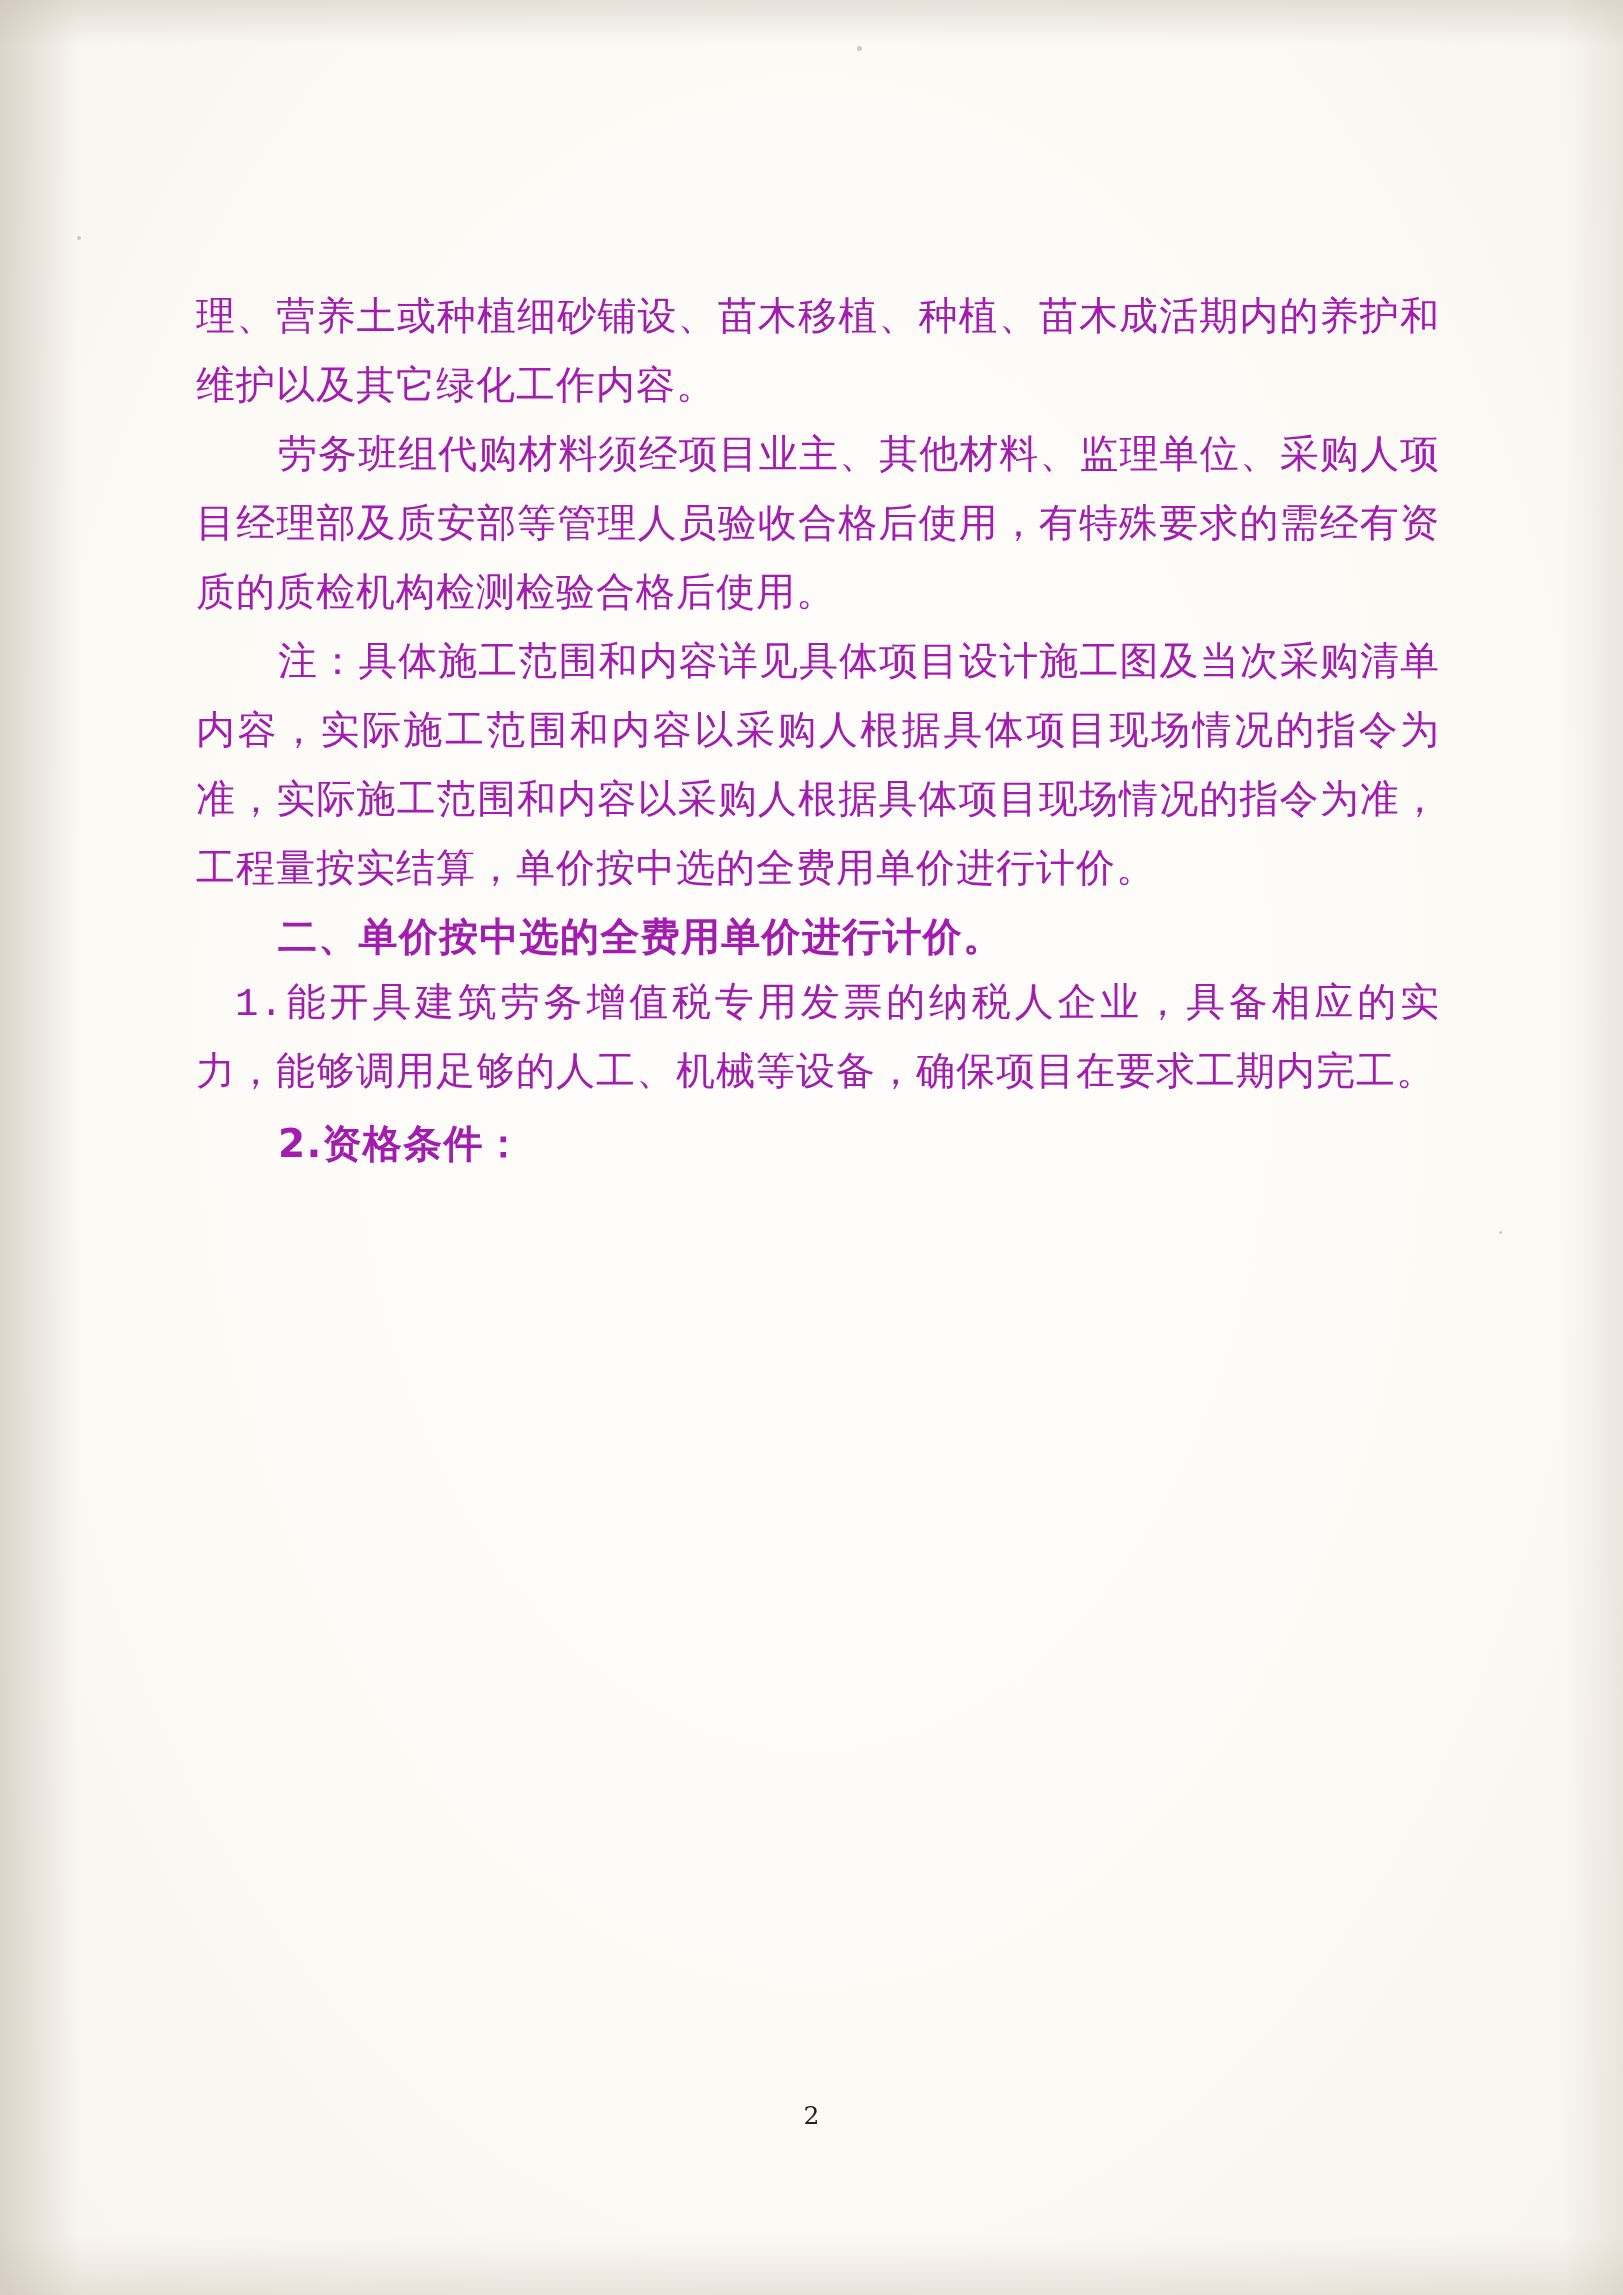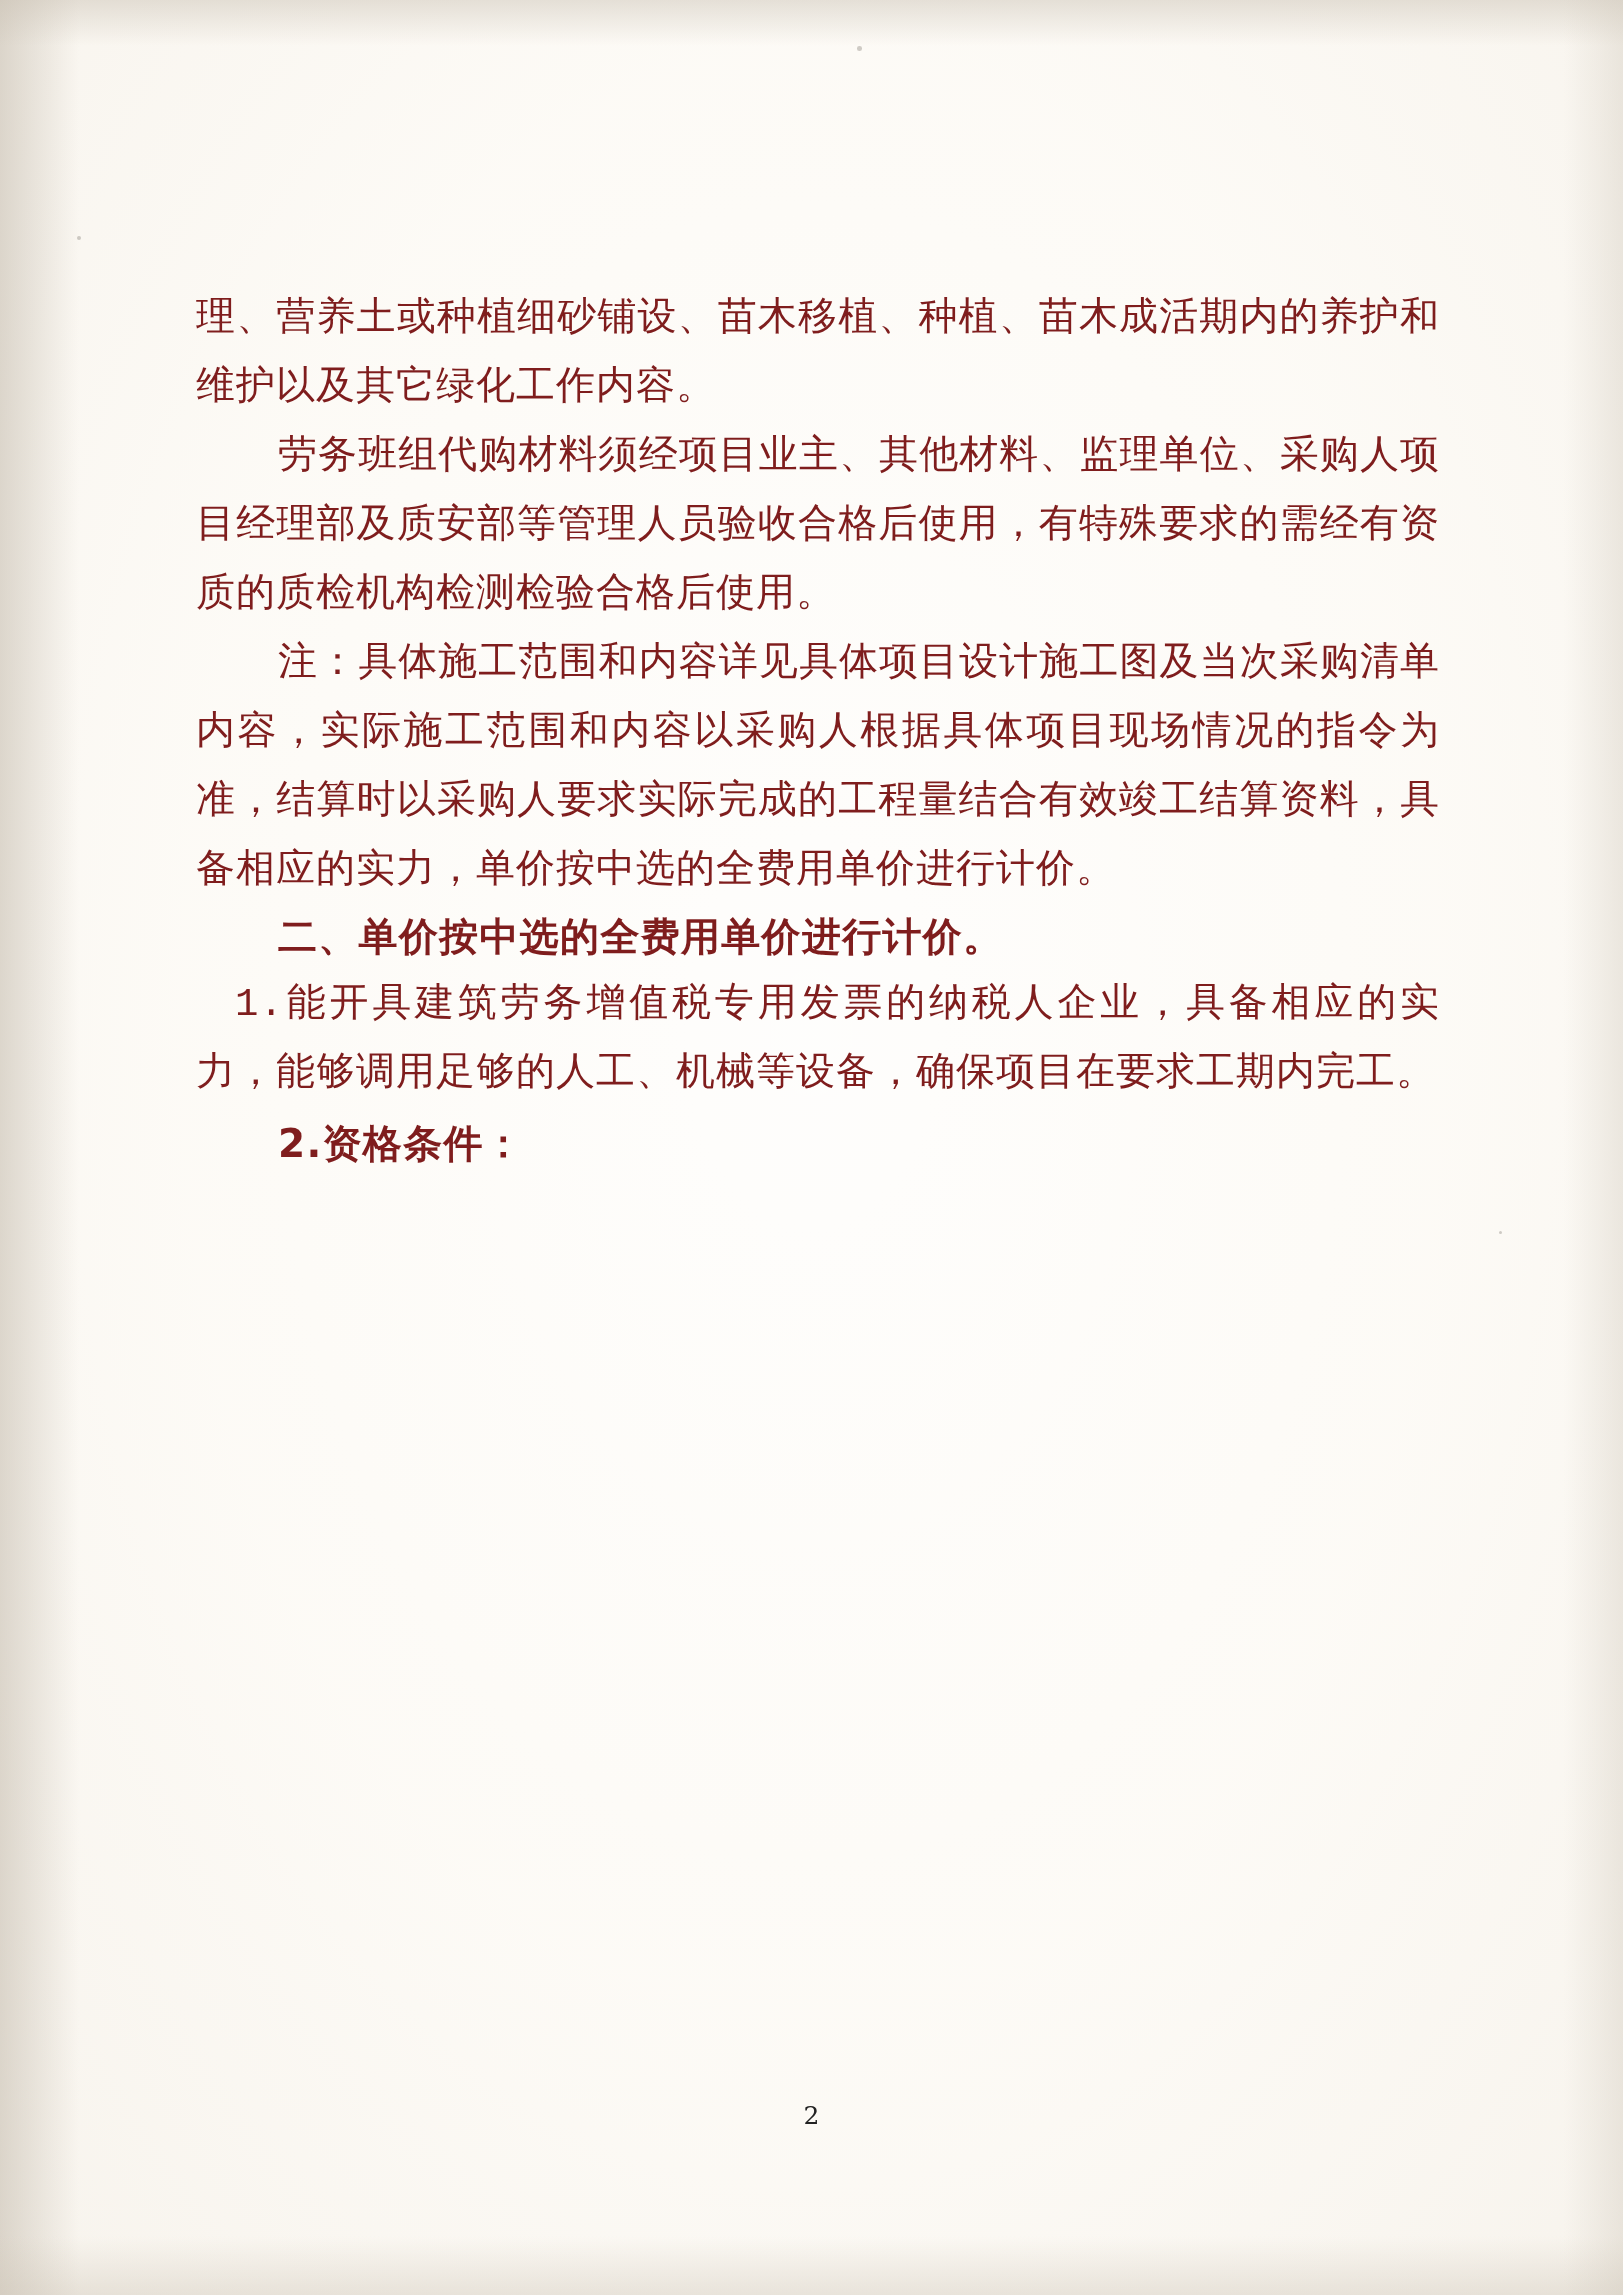--- a/index.html
+++ b/index.html
@@ -55,21 +55,21 @@
     position: absolute;
     left: 196px;
     top: 281px;
     width: 1244px;
   }
 
   .para {
     font-family: "DejaVu Sans", sans-serif;
     font-size: 39px;
     line-height: 69px;
-    color: #7f1d1d;
+    color: #a21caf;
     letter-spacing: 1px;
     text-align: justify;
     text-justify: inter-ideograph;
     margin: 0 0 0 0;
     white-space: pre-wrap;
   }
   .para.indent {
     text-indent: 82px;
   }
   .para.indent-small {
@@ -115,21 +115,21 @@
   <div class="speckle" style="left:77px; top:236px; width:3.9px; height:3.9px;"></div>
   <div class="speckle" style="left:1499px; top:1231px; width:3.3px; height:3.3px;"></div>
 
   <div class="content">
 
     <p class="para">理、营养土或种植细砂铺设、苗木移植、种植、苗木成活期内的养护和维护以及其它绿化工作内容。</p>
 
 
     <p class="para indent">劳务班组代购材料须经项目业主、其他材料、监理单位、采购人项目经理部及质安部等管理人员验收合格后使用，有特殊要求的需经有资质的质检机构检测检验合格后使用。</p>
 
-    <p class="para indent">注：具体施工范围和内容详见具体项目设计施工图及当次采购清单内容，实际施工范围和内容以采购人根据具体项目现场情况的指令为准，结算时以采购人要求实际完成的工程量结合有效竣工结算资料，具备相应的实力，单价按中选的全费用单价进行计价。</p>
+    <p class="para indent">注：具体施工范围和内容详见具体项目设计施工图及当次采购清单内容，实际施工范围和内容以采购人根据具体项目现场情况的指令为准，实际施工范围和内容以采购人根据具体项目现场情况的指令为准，工程量按实结算，单价按中选的全费用单价进行计价。</p>
 
     <p class="para indent bold">二、单价按中选的全费用单价进行计价。</p>
 
 
     <p class="para indent-small">1.能开具建筑劳务增值税专用发票的纳税人企业，具备相应的实力，能够调用足够的人工、机械等设备，确保项目在要求工期内完工。</p>
 
     <p class="para indent bold">2.资格条件：</p>
 
   </div>
 

